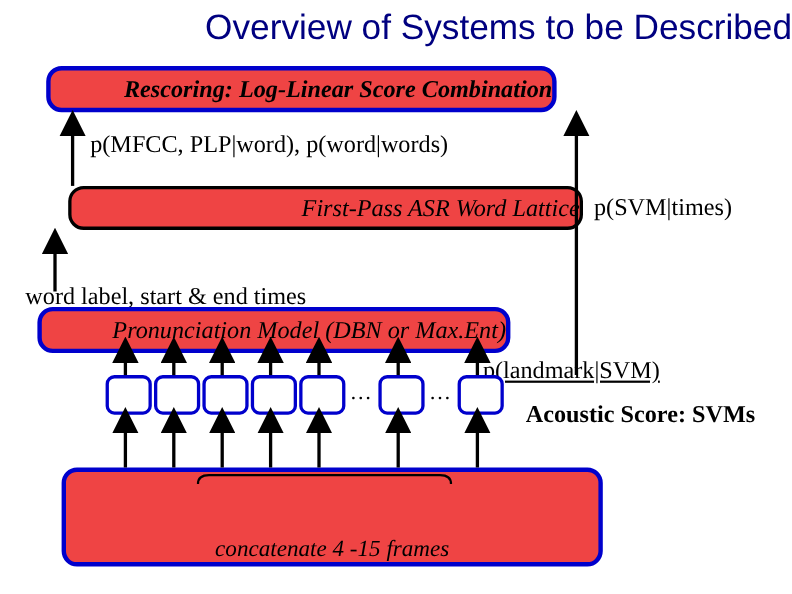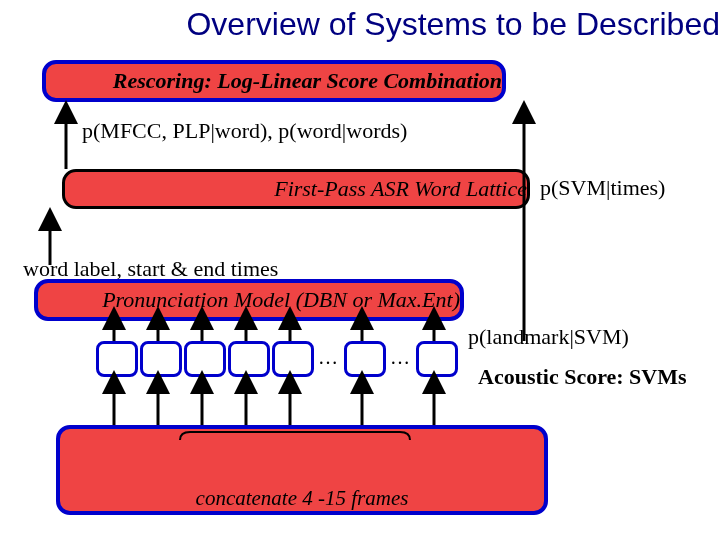--- a/index.html
+++ b/index.html
@@ -74,21 +74,21 @@
 </div>
 
 <div class="label" style="left:540px; top:175px;">p(SVM|times)</div>
 
 <div class="label" style="left:23px; top:224px;margin-top:32px;">word label, start &amp; end times</div>
 
 <div class="box blue-border" style="left:34px; top:279px; width:430px; height:42px;">
   <span>Pronunciation Model (DBN or Max.Ent)</span>
 </div>
 
-<div class="label" style="left:468px; top:324px;">p(landmark|SVM)</div>
+<div class="label" style="left:439px; top:324px;text-decoration:underline;">p(landmark|SVM)</div>
 
 <div class="label bold" style="left:478px; top:364px;">Acoustic Score: SVMs</div>
 
 <div class="small-box" style="left:96px;  top:341px;"></div>
 <div class="small-box" style="left:140px; top:341px;"></div>
 <div class="small-box" style="left:184px; top:341px;"></div>
 <div class="small-box" style="left:228px; top:341px;"></div>
 <div class="small-box" style="left:272px; top:341px;"></div>
 <div class="ellipsis" style="left:318px; top:346px;">…</div>
 <div class="small-box" style="left:344px; top:341px;"></div>

